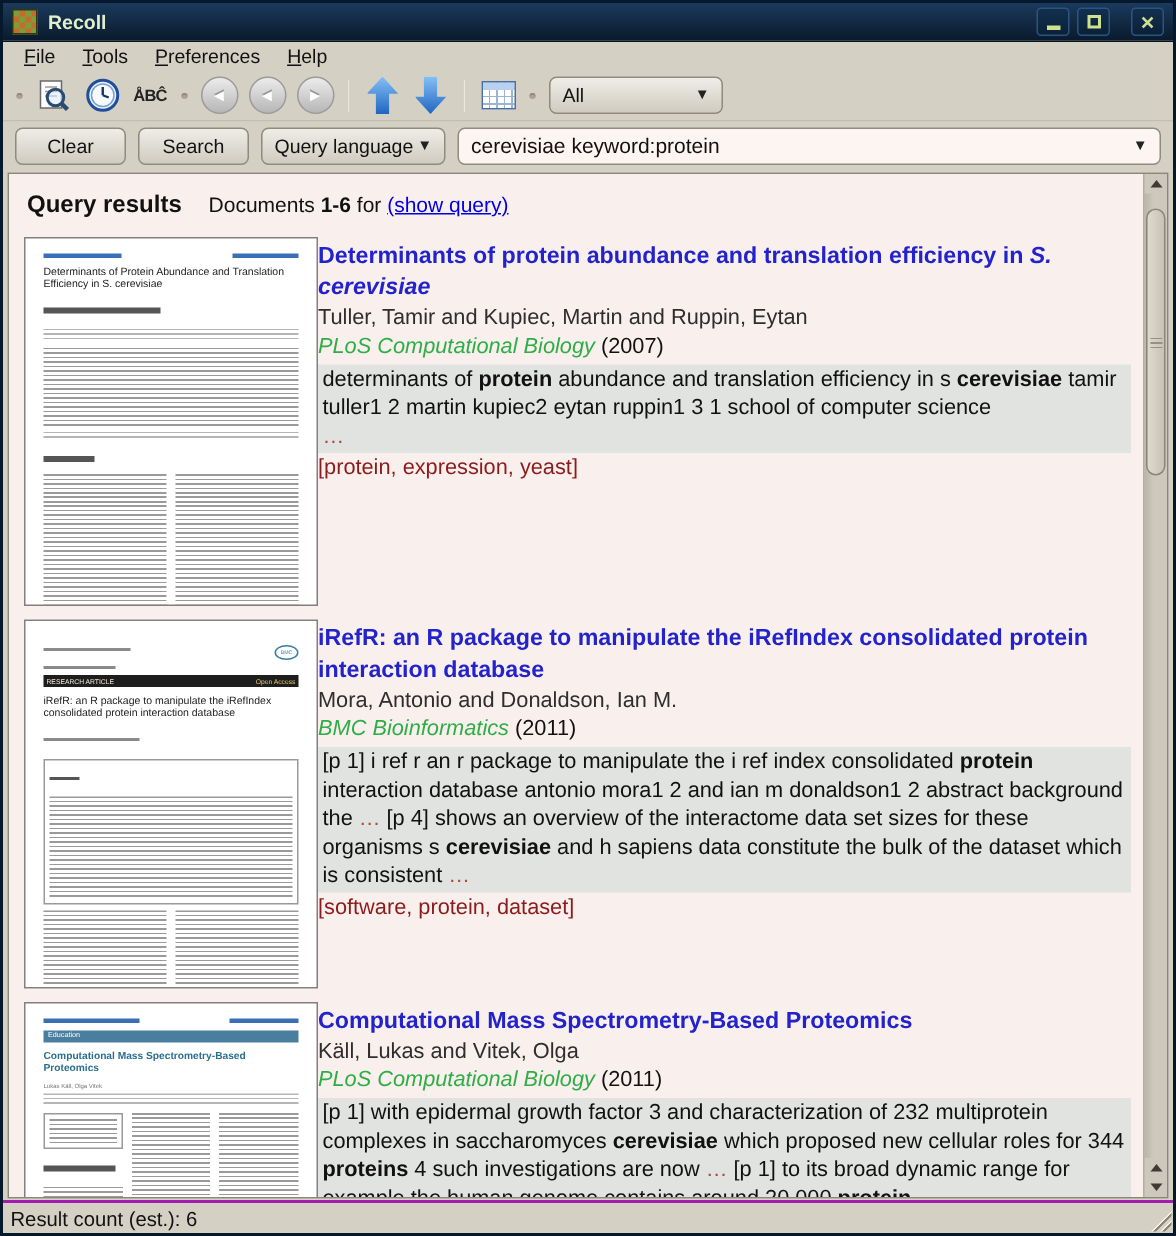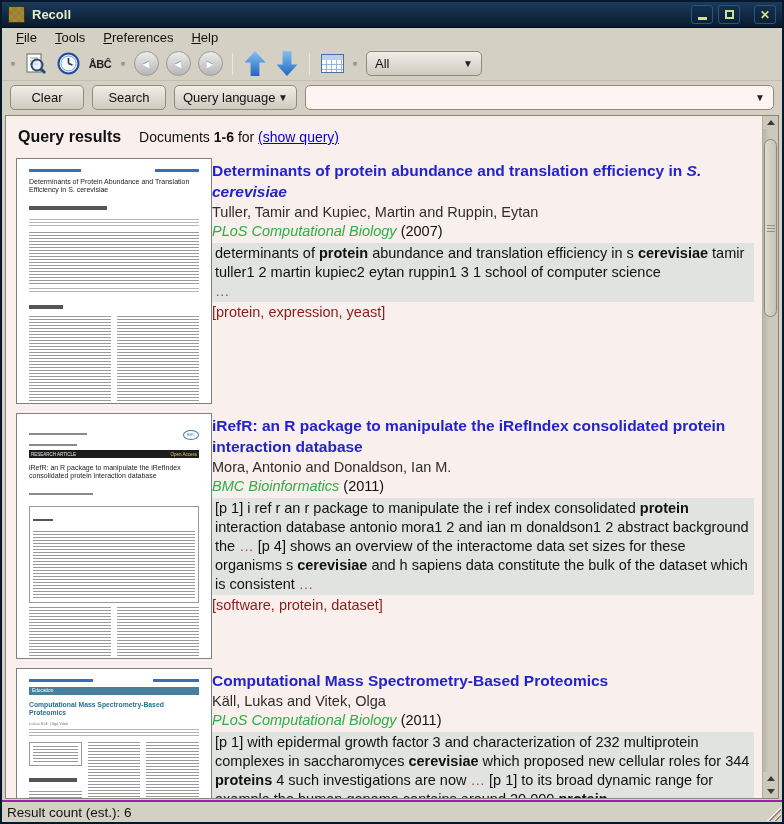--- a/index.html
+++ b/index.html
@@ -174,20 +174,21 @@
   </div>
 
   <div class="searchrow">
     <div class="pushbtn">Clear</div>
     <div class="pushbtn">Search</div>
     <div class="combo qlang">
       <span>Query language</span>
       <span class="arrow">▼</span>
     </div>
     <div class="searchcombo">
+      <span>cerevisiae keyword:protein</span>
       <span class="arrow">▼</span>
     </div>
   </div>
 
   <div class="resultsframe">
     <div class="resultspane">
       <div class="rheader">
         <span class="qtitle">Query results</span>
         <span>Documents</span>
         <b>1-6</b>

